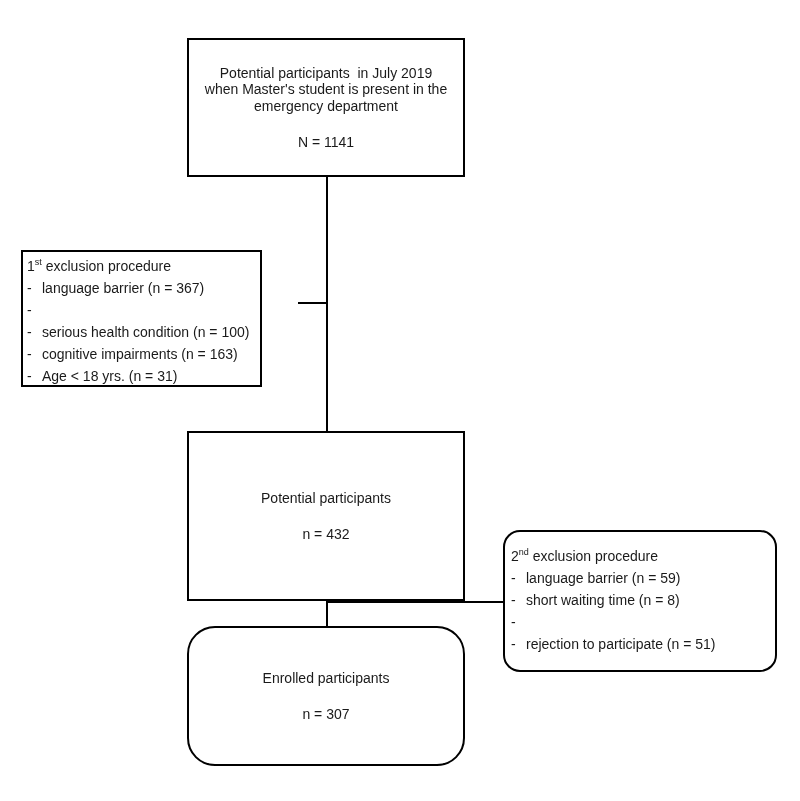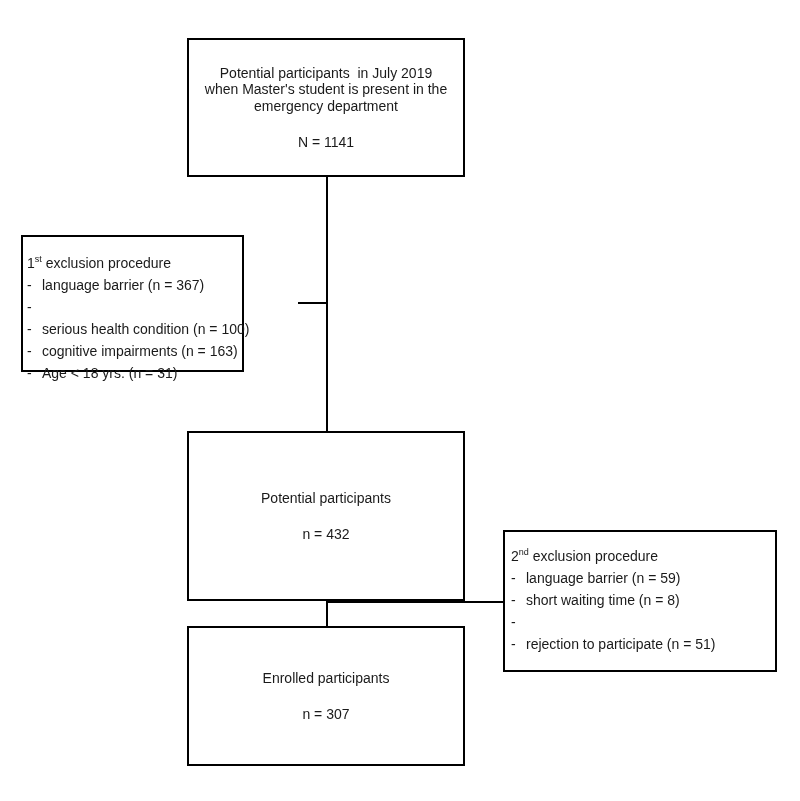--- a/index.html
+++ b/index.html
@@ -33,24 +33,24 @@
   .center-box .t-line {
     line-height: 16.5px;
     white-space: pre;
   }
   .count-line {
     margin-top: 20px;
     line-height: 17px;
   }
   
   .box-initial   { left: 187px; top: 38px;  width: 278px; height: 139px; }
-  .box-excl1     { left: 21px;  top: 235px; width: 223px; height: 137px; padding: 15px 6px 0 4px; }
+  .box-excl1     { left: 21px;  top: 250px; width: 241px; height: 137px; padding: 3px 6px 0 4px; }
   .box-potential { left: 187px; top: 431px; width: 278px; height: 170px; }
-  .box-excl2     { left: 503px; top: 530px; width: 274px; height: 142px; padding: 13px 6px 0 6px; }
-  .box-enrolled  { left: 187px; top: 626px; width: 278px; height: 140px; }
+  .box-excl2     { left: 503px; top: 530px; width: 274px; height: 142px; padding: 13px 6px 0 6px; border-radius: 17px; }
+  .box-enrolled  { left: 187px; top: 626px; width: 278px; height: 140px; border-radius: 28px; }
   
   .excl-title { line-height: 22px; white-space: pre; }
   .excl-title sup { font-size: 9px; vertical-align: super; line-height: 0; }
   .excl-item { display: flex; line-height: 22px; white-space: pre; }
   .excl-item .dash { width: 15px; flex: 0 0 15px; }
   
   .line {
     position: absolute;
     background: #000000;
   }

